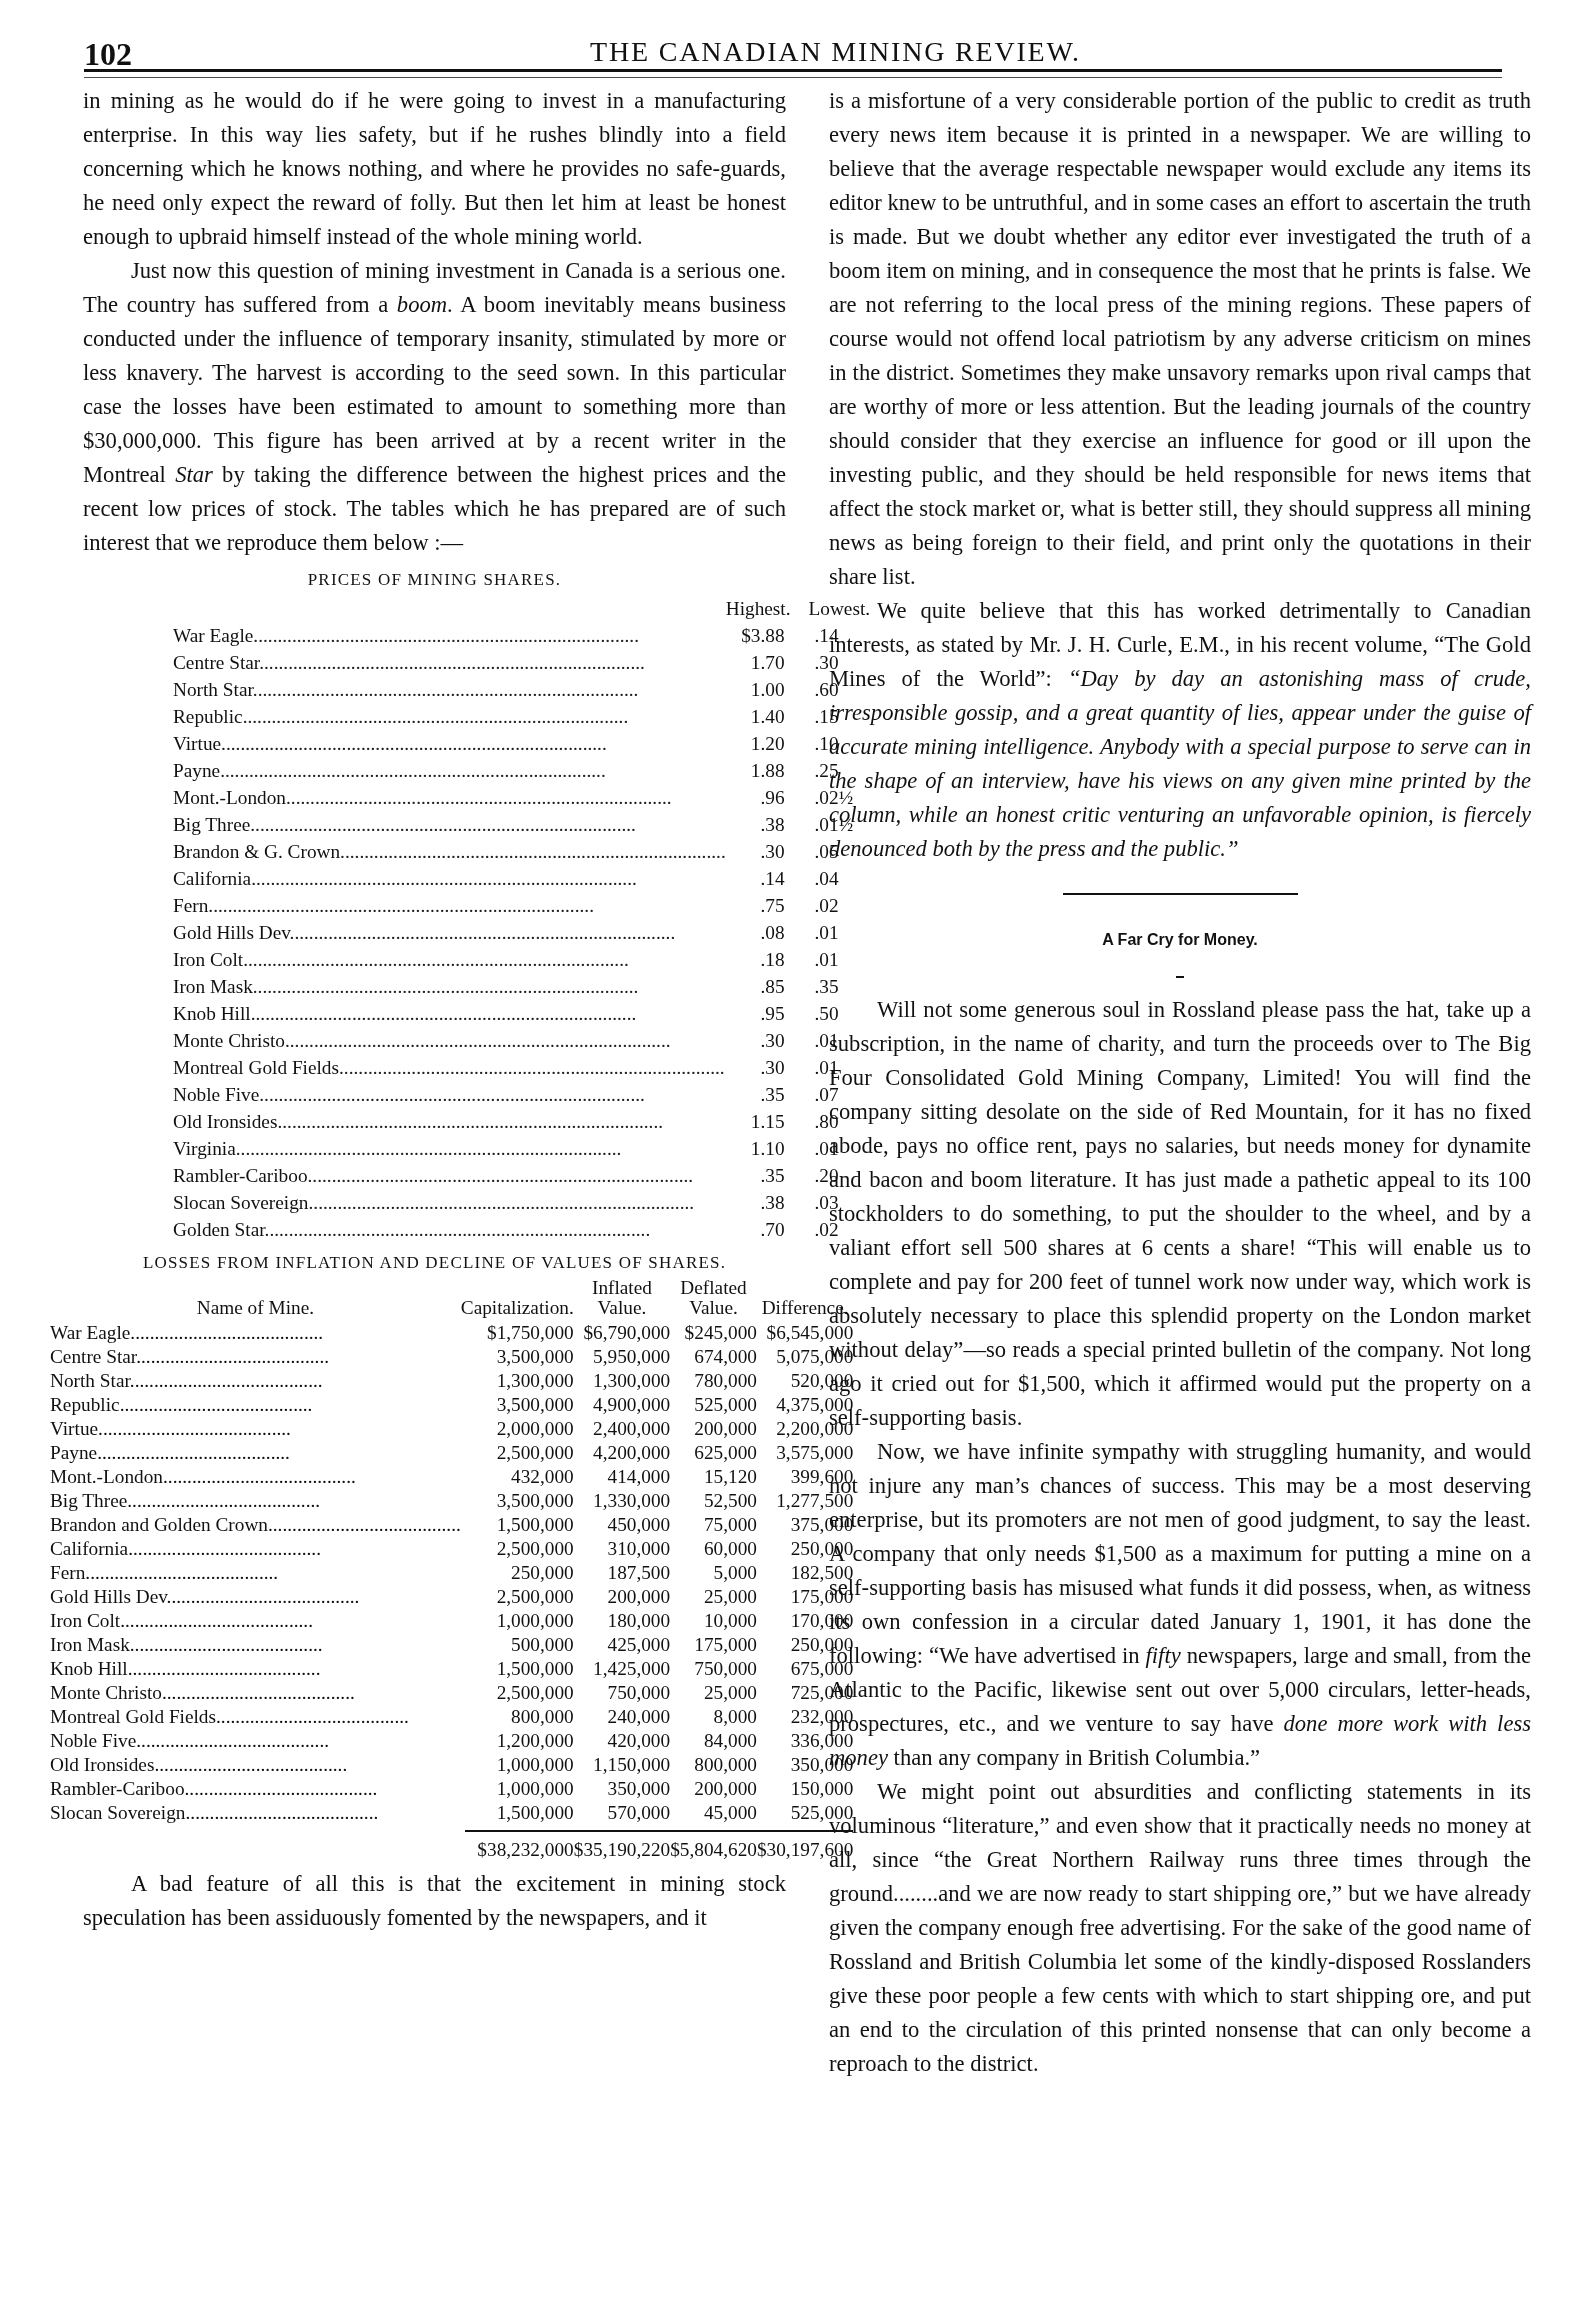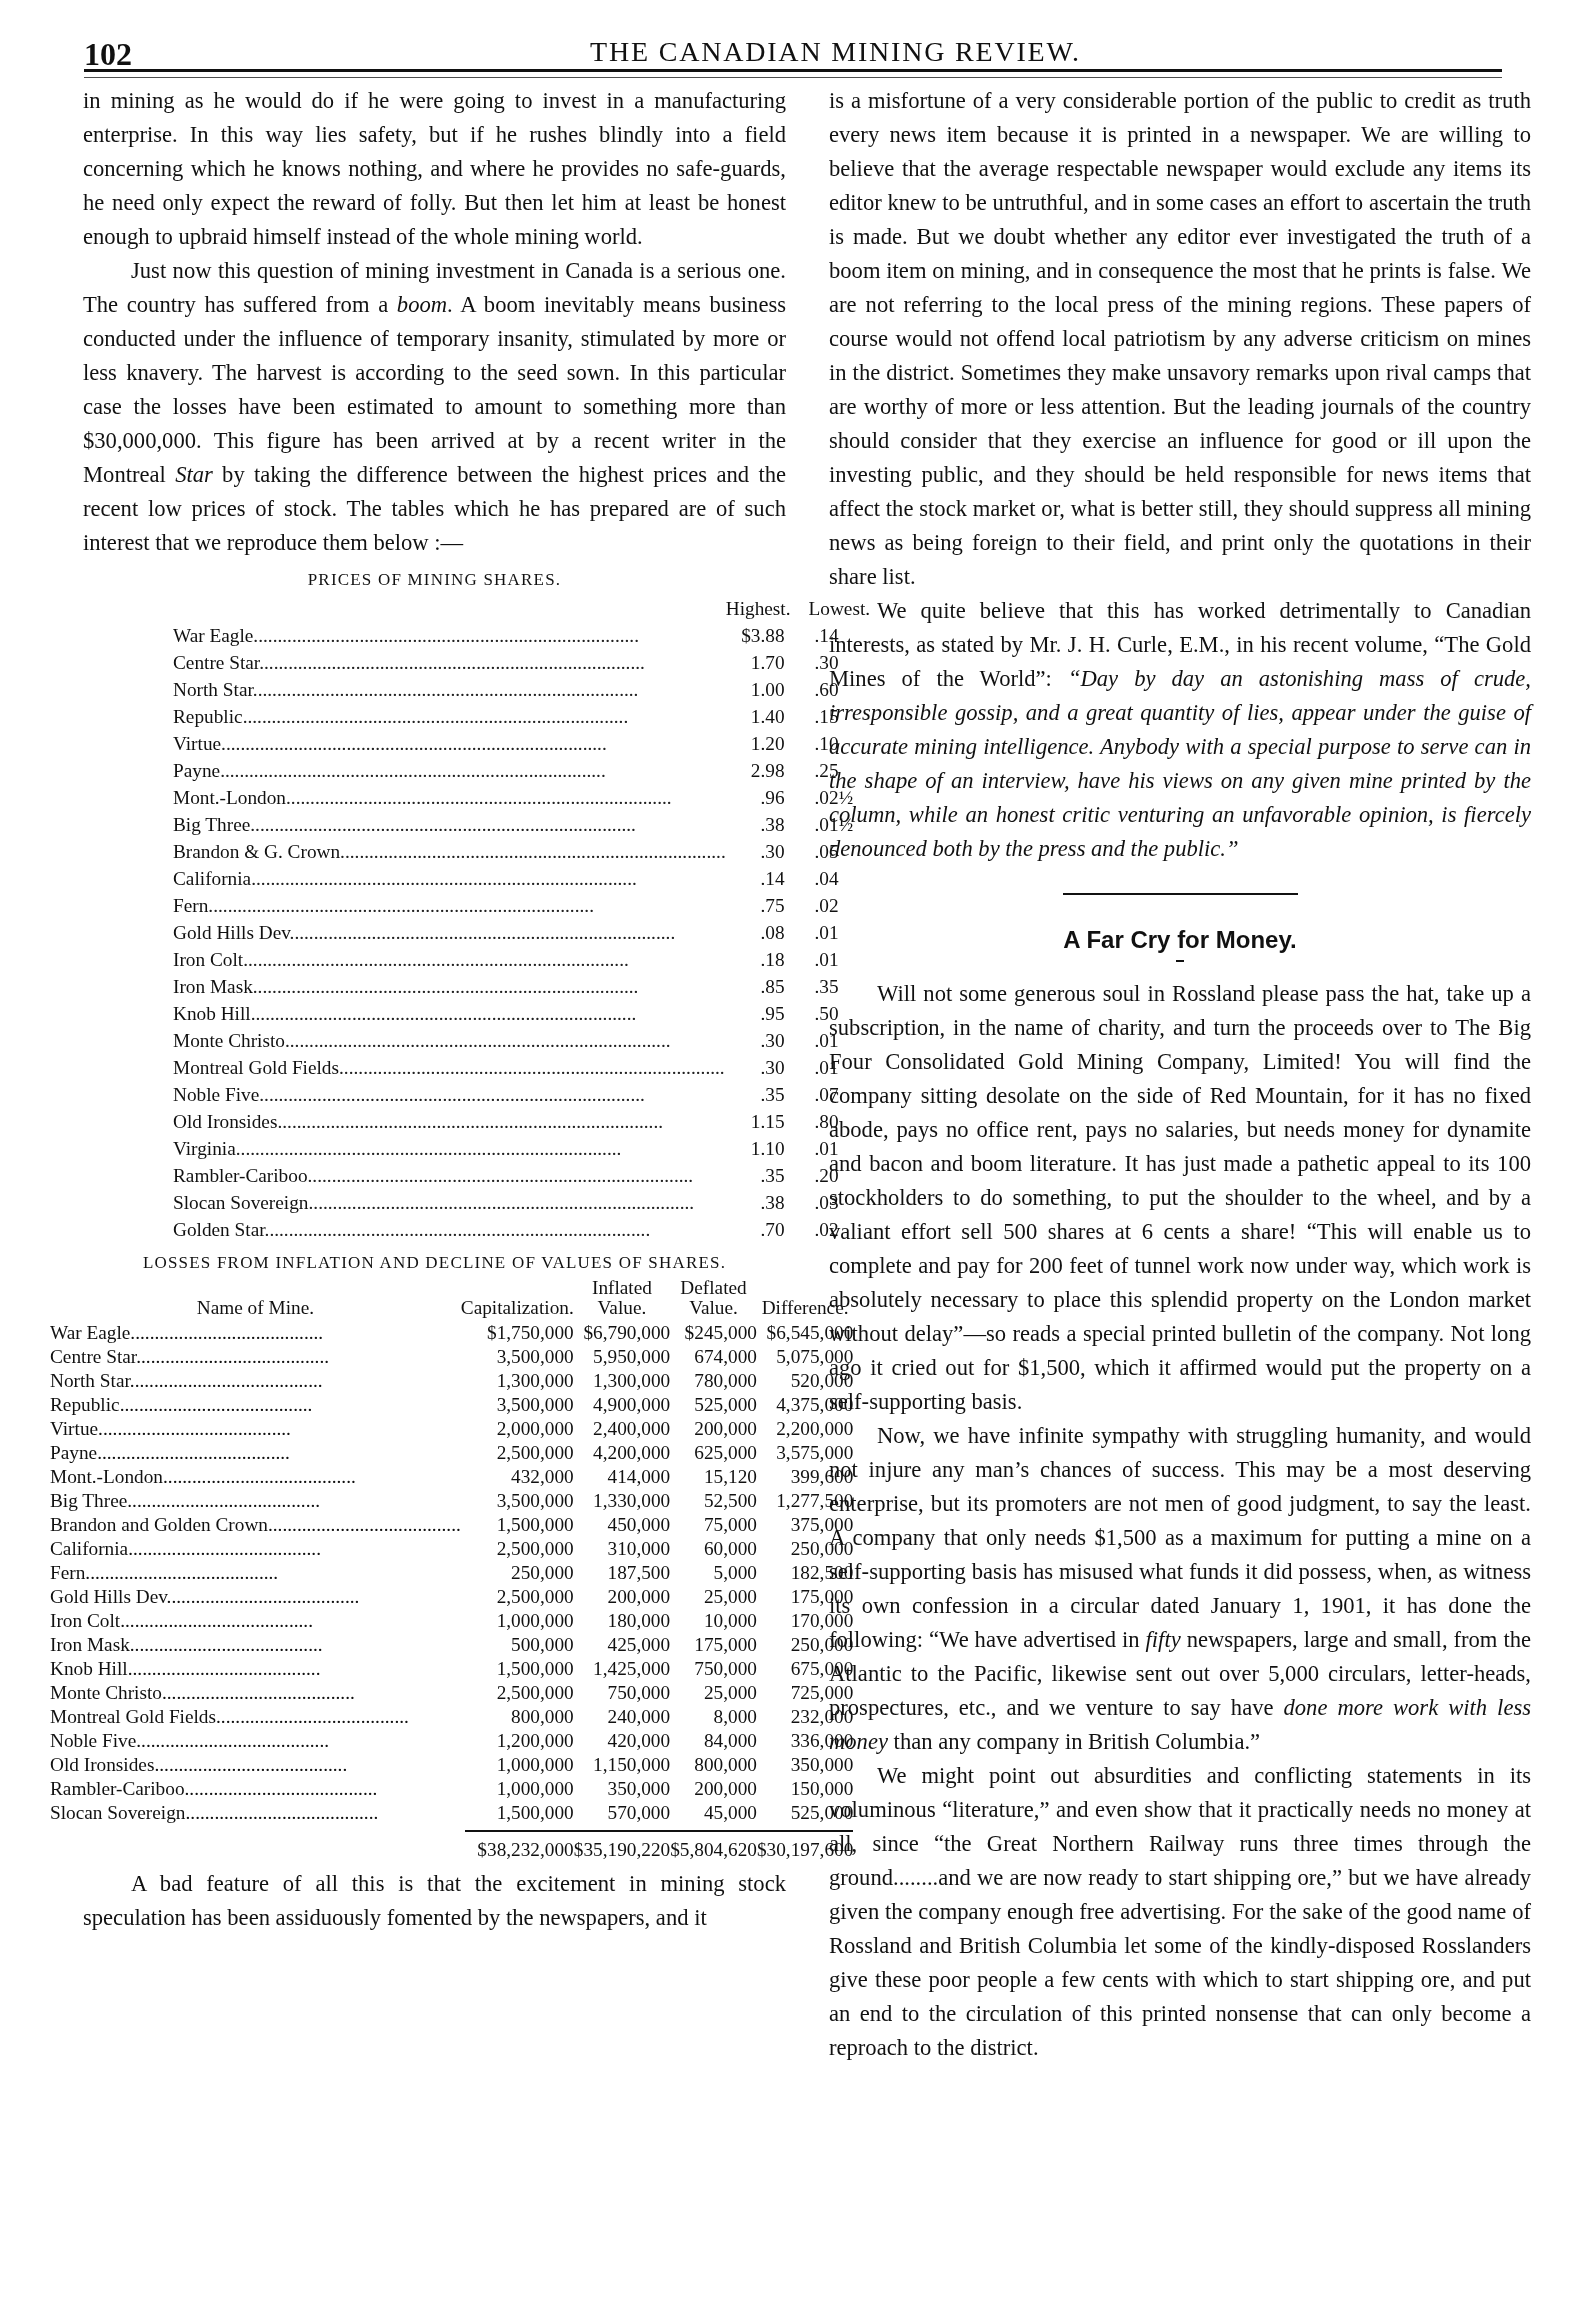--- a/index.html
+++ b/index.html
@@ -35,21 +35,21 @@
   table.losses td.name { text-align: left; width: 232px; overflow: hidden; }
   table.losses td.c1 { width: 124px; }
   table.losses td.c2 { width: 136px; }
   table.losses td.c3 { width: 124px; }
   table.losses td.c4 { width: 133px; }
   table.losses tr.totals td { padding-top: 13.3px; }
   table.losses tr.totals td.c1, table.losses tr.totals td.c2, table.losses tr.totals td.c3, table.losses tr.totals td.c4 { position: relative; }
   table.losses tr.totals td .bar { position: absolute; top: 4.8px; right: 0; width: 109px; height: 1.8px; background: #111; }
 
   .section-rule { width: 235px; height: 2.4px; background: #111; margin: 26.6px auto 28px; }
-  .section-heading { text-align: center; font-family: "Liberation Sans", "DejaVu Sans", sans-serif; font-weight: bold; font-size: 24px; margin-bottom: 3px; }
+  .section-heading { text-align: center; font-family: "Liberation Sans", "DejaVu Sans", sans-serif; font-weight: bold; font-size: 16px; margin-bottom: 19px; }
   .section-dash { width: 8.4px; height: 1.8px; background: #111; margin: 0 auto 15.7px; }
 </style>
 </head>
 <body>
 
 <div class="page-header">
   <span class="page-number">102</span>
   <div class="journal-title">THE CANADIAN MINING REVIEW.</div>
 </div>
 <div class="rule-thick"></div>
@@ -89,21 +89,21 @@
           <td class="num">1.40</td>
           <td class="num2">.15</td>
         </tr>
         <tr>
           <td class="name"><span>Virtue</span><span class="dots">................................................................................</span></td>
           <td class="num">1.20</td>
           <td class="num2">.10</td>
         </tr>
         <tr>
           <td class="name"><span>Payne</span><span class="dots">................................................................................</span></td>
-          <td class="num">2.98</td>
+          <td class="num">1.88</td>
           <td class="num2">.25</td>
         </tr>
         <tr>
           <td class="name"><span>Mont.-London</span><span class="dots">................................................................................</span></td>
           <td class="num">.96</td>
           <td class="num2">.02½</td>
         </tr>
         <tr>
           <td class="name"><span>Big Three</span><span class="dots">................................................................................</span></td>
           <td class="num">.38</td>

